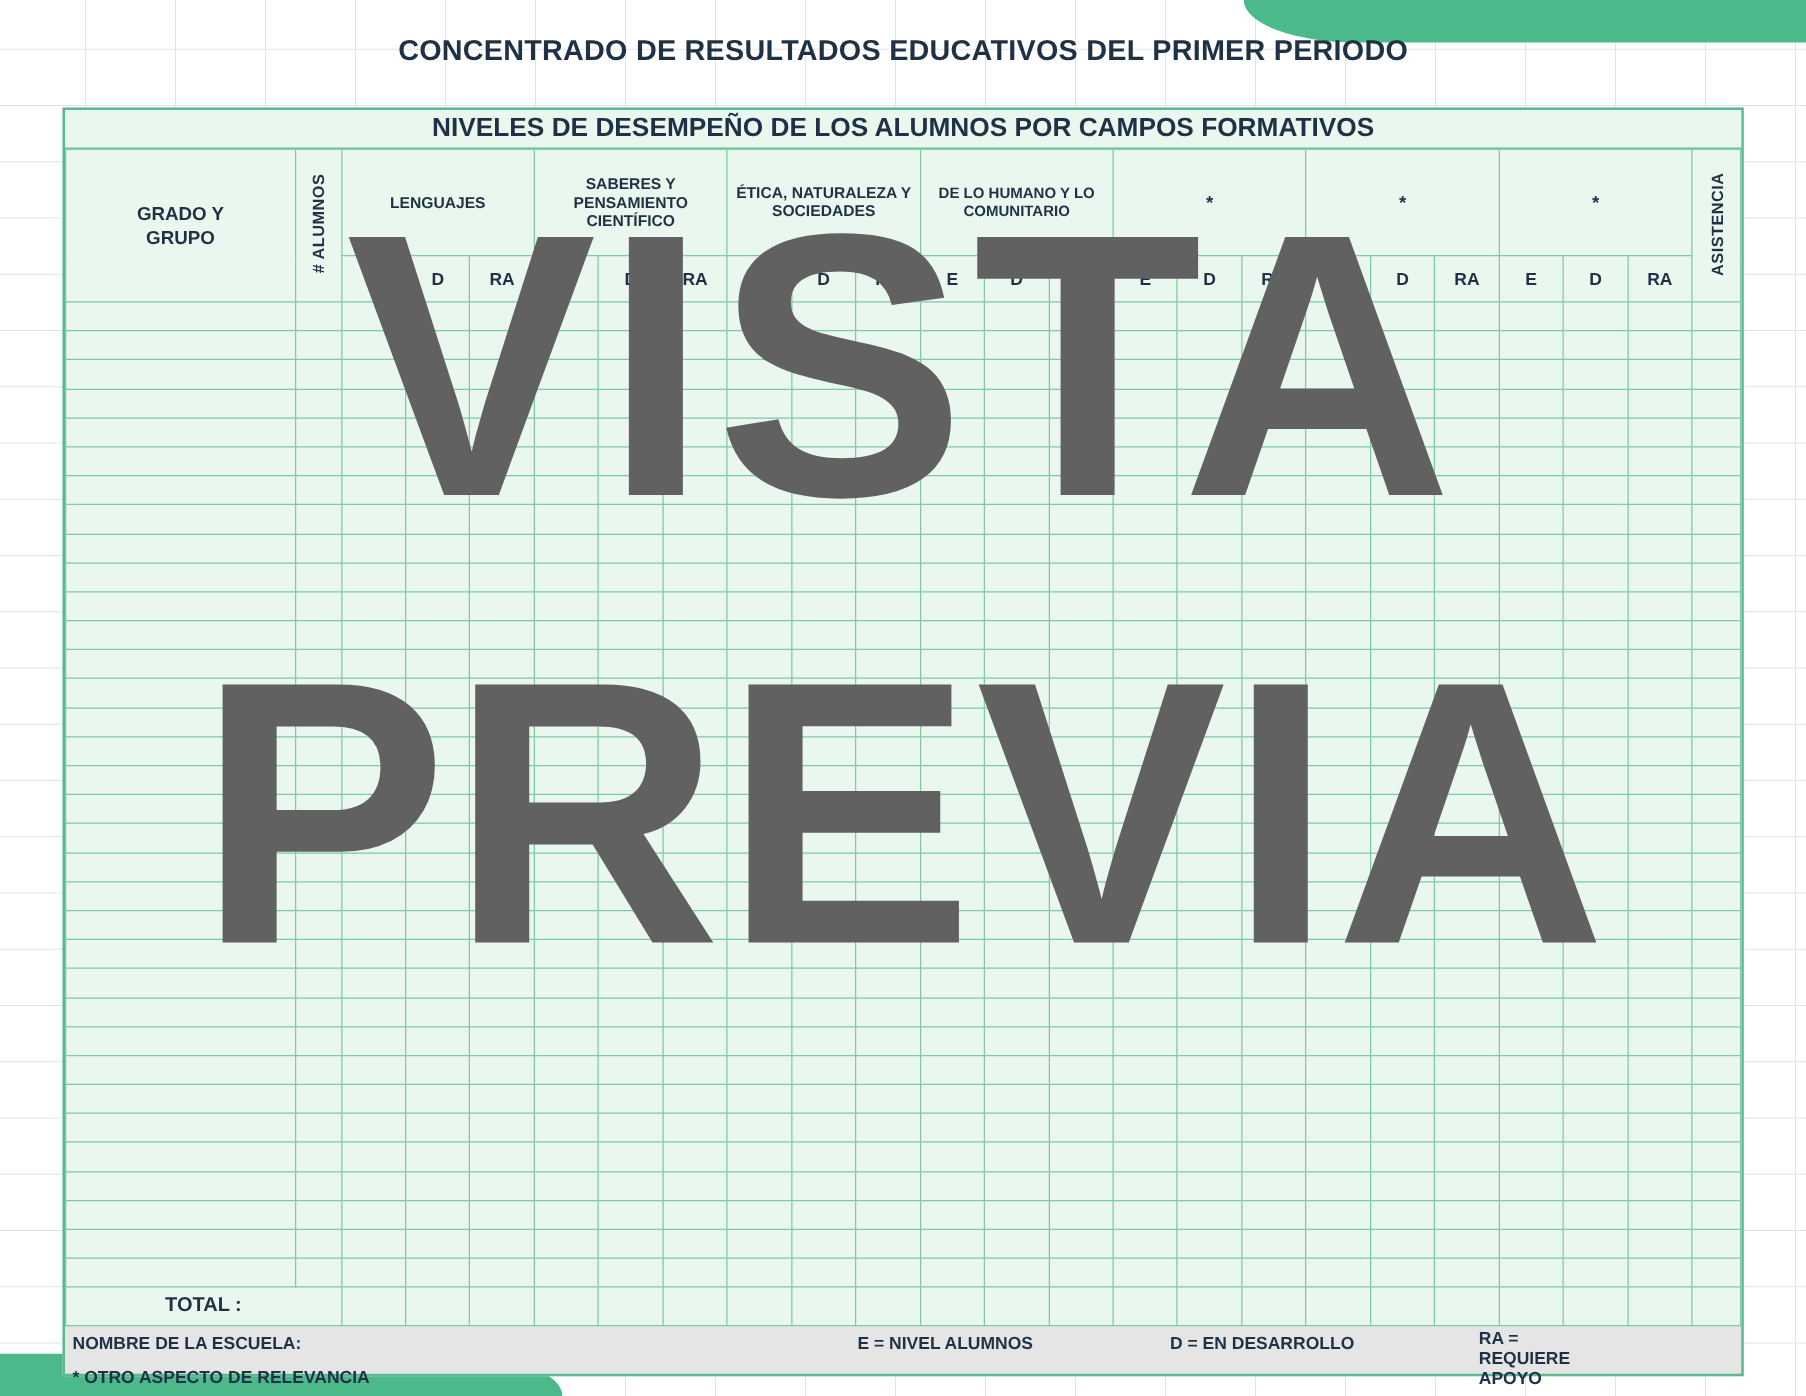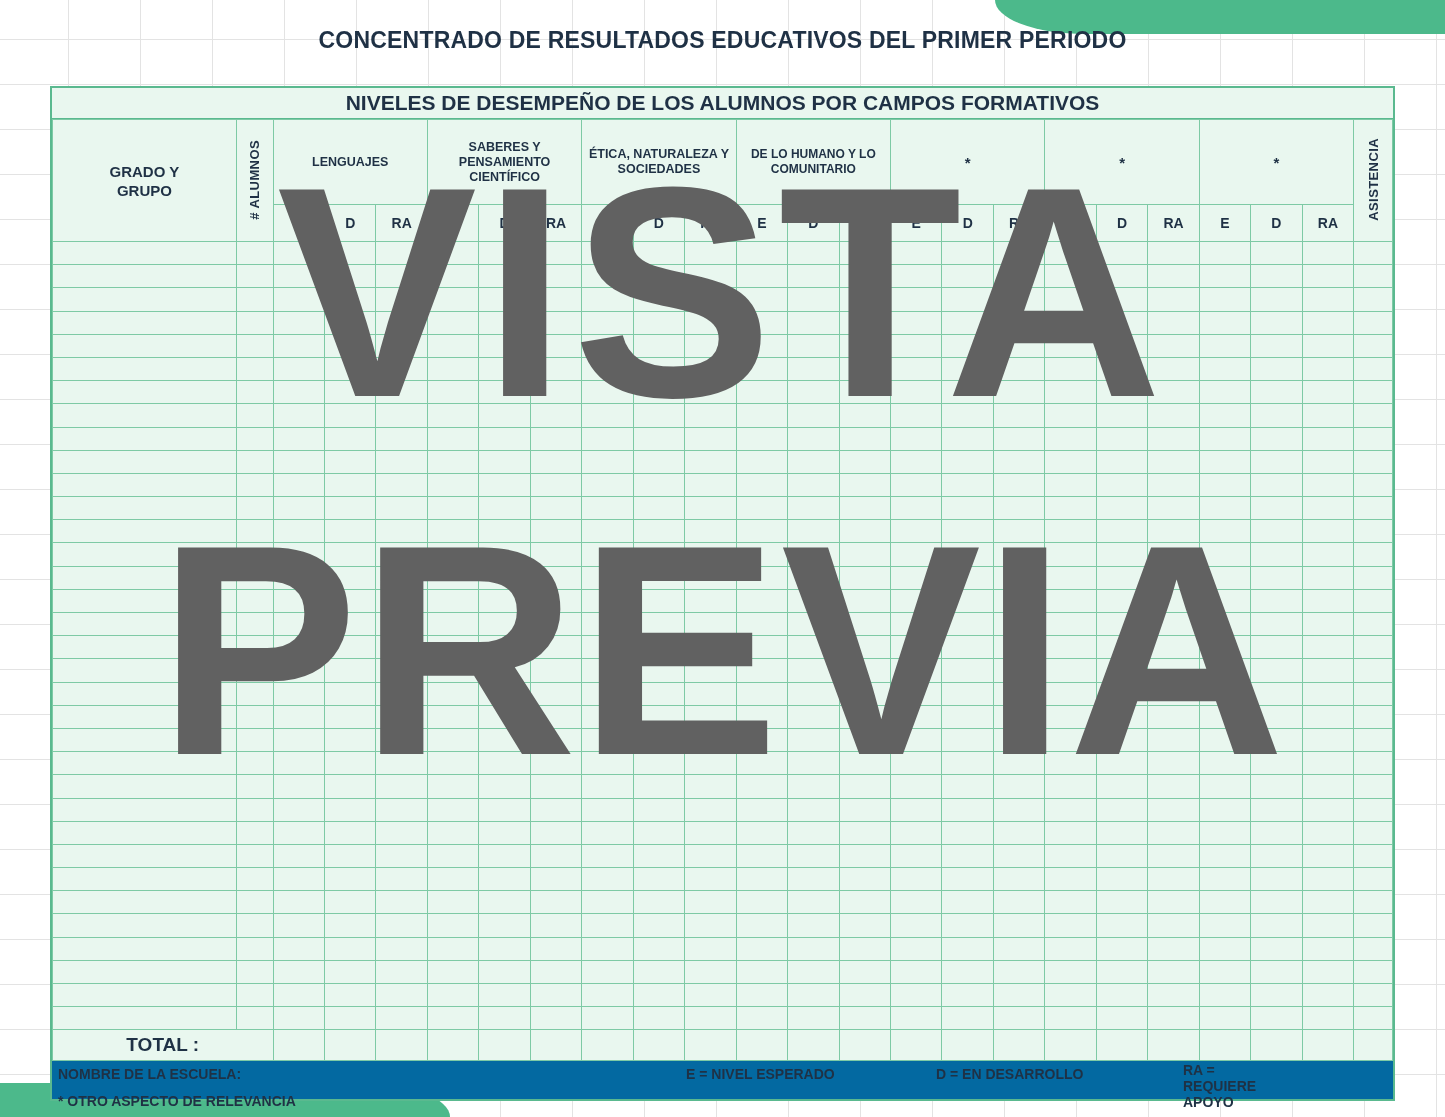--- a/index.html
+++ b/index.html
@@ -59,21 +59,21 @@
     margin-top: 17px;
   }
   #doc-title .line2 { display: block; }
 
   
   #sheet {
     position: absolute;
     left: 50px; top: 86px;
     width: 1345px; height: 1015px;
     border: 2px solid #5ab98f;
-    background: #0369a1;
+    background: #e5e5e5;
     box-sizing: border-box;
     z-index: 3;
   }
 
   .banner {
     height: 30px;
     line-height: 30px;
     text-align: center;
     font-size: 21px;
     font-weight: bold;
@@ -130,21 +130,21 @@
   .sub {
     height: 36px;
     font-size: 14px;
   }
   .sub.ra { font-size: 14px; }
 
   .datarow td { height: 22.2px; }
 
   .totalrow td {
     height: 30px;
-    font-size: 19px;
+    font-size: 16px;
     text-align: left;
     padding-left: 10px;
     margin-top: 27px;
   }
 
   
   #footer-legend {
     position: absolute;
     left: 50px; top: 1062px;
     width: 1144px;
@@ -1191,21 +1191,21 @@
         <td></td>
         <td></td>
         <td></td>
       </tr>
     </tfoot>
   </table>
 </div>
 
 <div id="footer-legend">
   <span class="nombre">NOMBRE DE LA ESCUELA:</span>
-  <span class="leg1">E = NIVEL ESPERADO</span>
+  <span class="leg1">E = NIVEL ALUMNOS</span>
   <span class="leg2">D = EN DESARROLLO</span>
   <span class="leg3">RA = REQUIERE APOYO</span>
 </div>
 <div id="footer-note">* OTRO ASPECTO DE RELEVANCIA</div>
 
 <div id="watermark">
   <div class="wm-line" id="wm1">VISTA</div>
   <div class="wm-line" id="wm2">PREVIA</div>
 </div>
 

